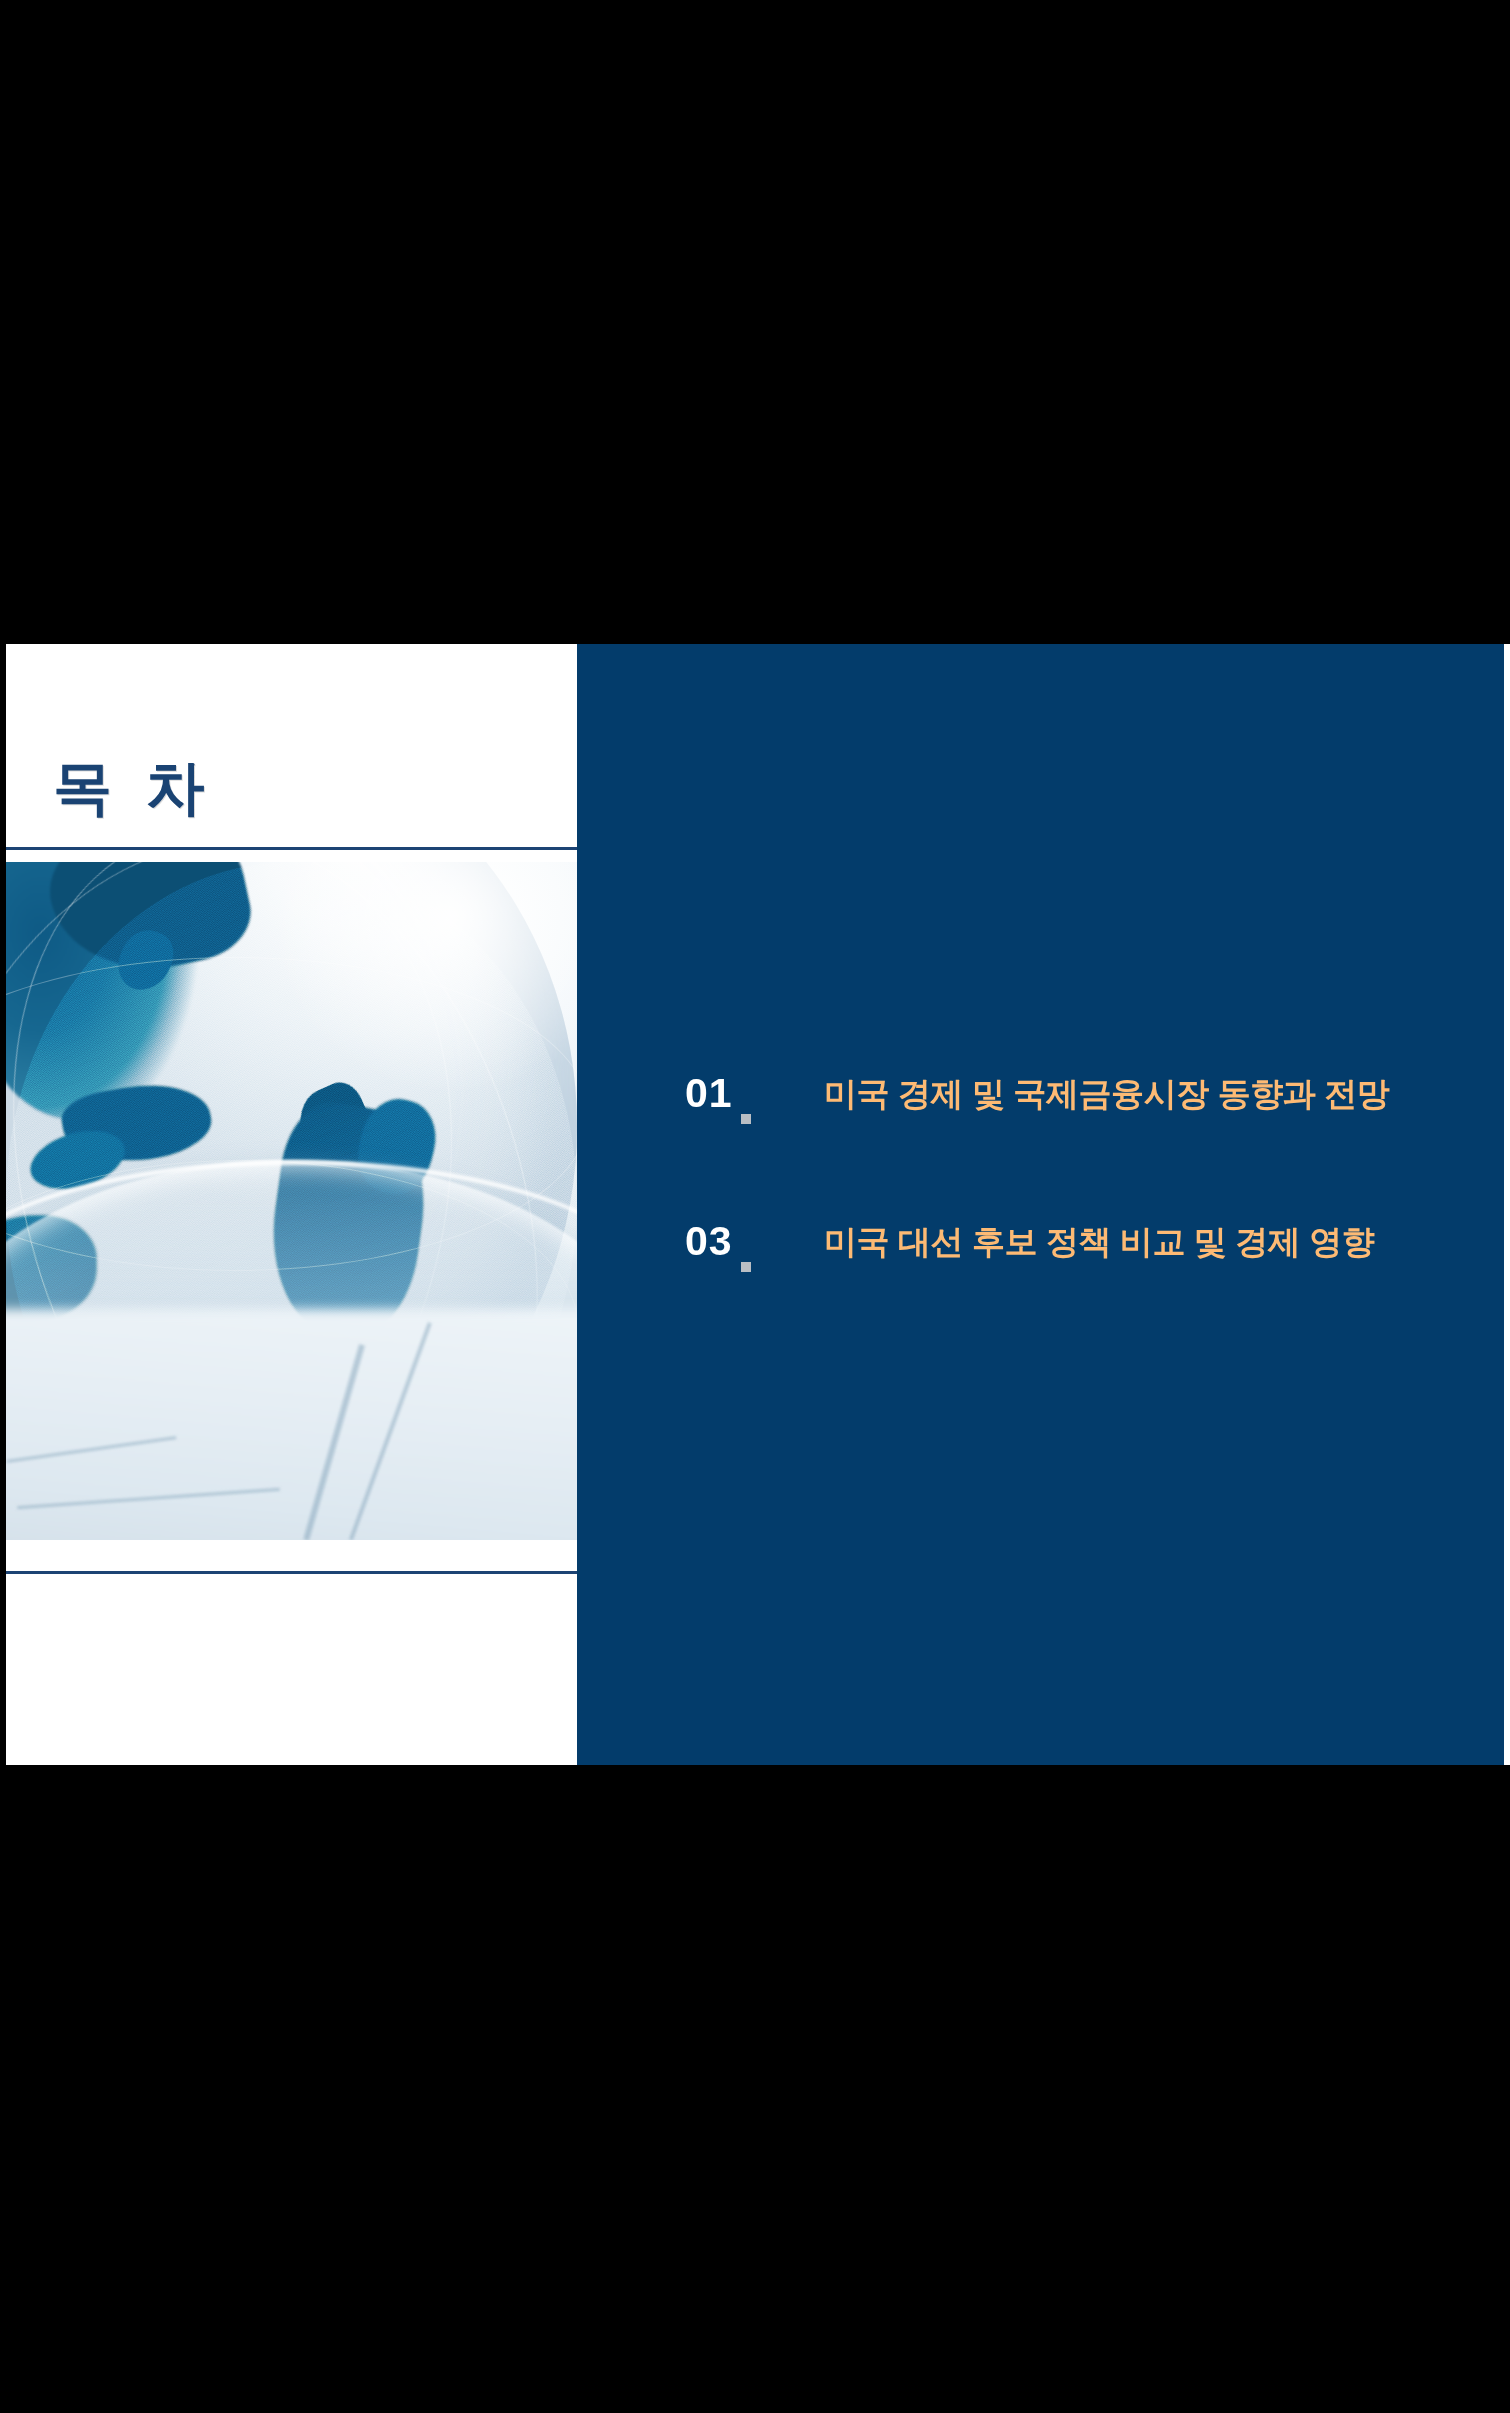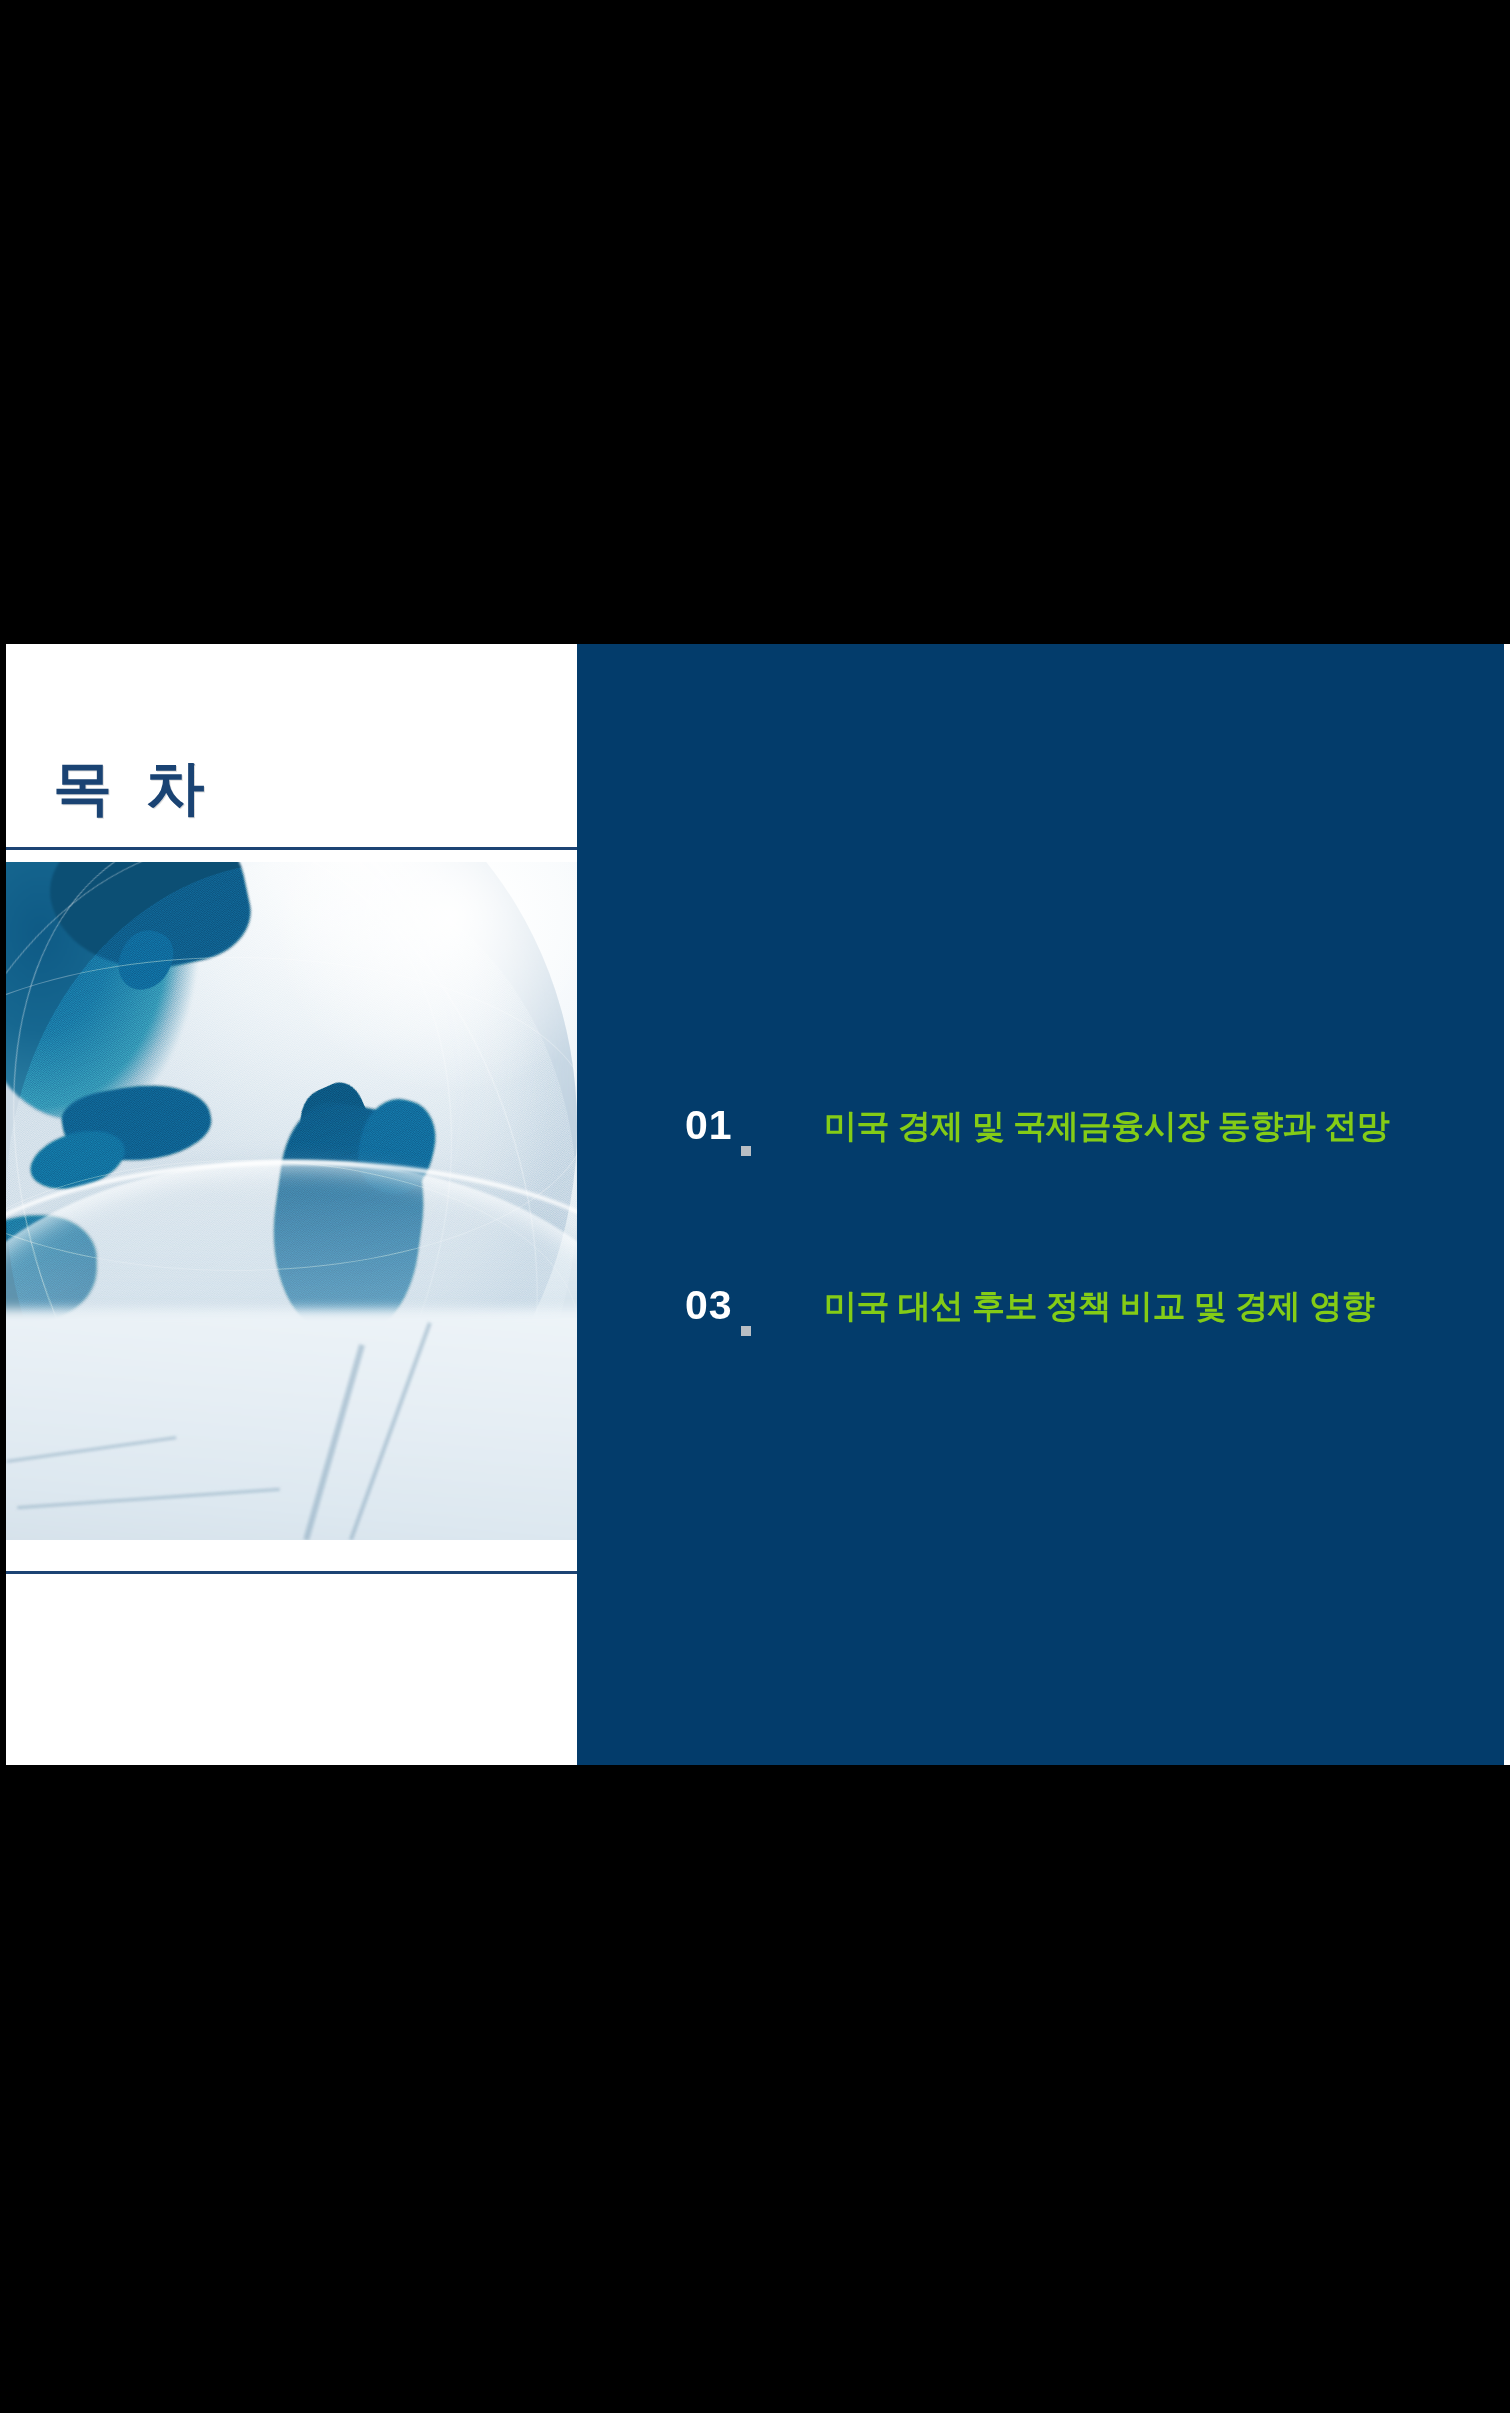--- a/index.html
+++ b/index.html
@@ -155,34 +155,34 @@
 
   
   #agenda-panel{
     position:absolute; left:571px; top:0; width:927px; height:1121px;
     background:#033c6b;
   }
   #agenda-list{
     position:absolute; left:0; top:429px; width:927px;
   }
   .agenda-item{
-    position:relative; height:148px;margin-top:32px;
+    position:relative; height:148px;
   }
   .agenda-num{
     position:absolute; left:108px; top:0;
     font-size:41px; font-weight:bold; color:#ffffff;
     letter-spacing:0.9px; line-height:1;
   }
   .agenda-dot{
     position:absolute; left:164px; top:41px;
     width:10.3px; height:10.3px; background:#b9bec4;
   }
   .agenda-text{
     position:absolute; left:247px; top:3.4px;
-    font-size:33px; font-weight:bold; color:#84cc16;
+    font-size:33px; font-weight:bold; color:#fdba74;
     letter-spacing:-0.4px; line-height:1.1; white-space:nowrap;
   }
 </style>
 </head>
 <body>
 
 <div id="slide">
 
   <div id="left-col">
 

